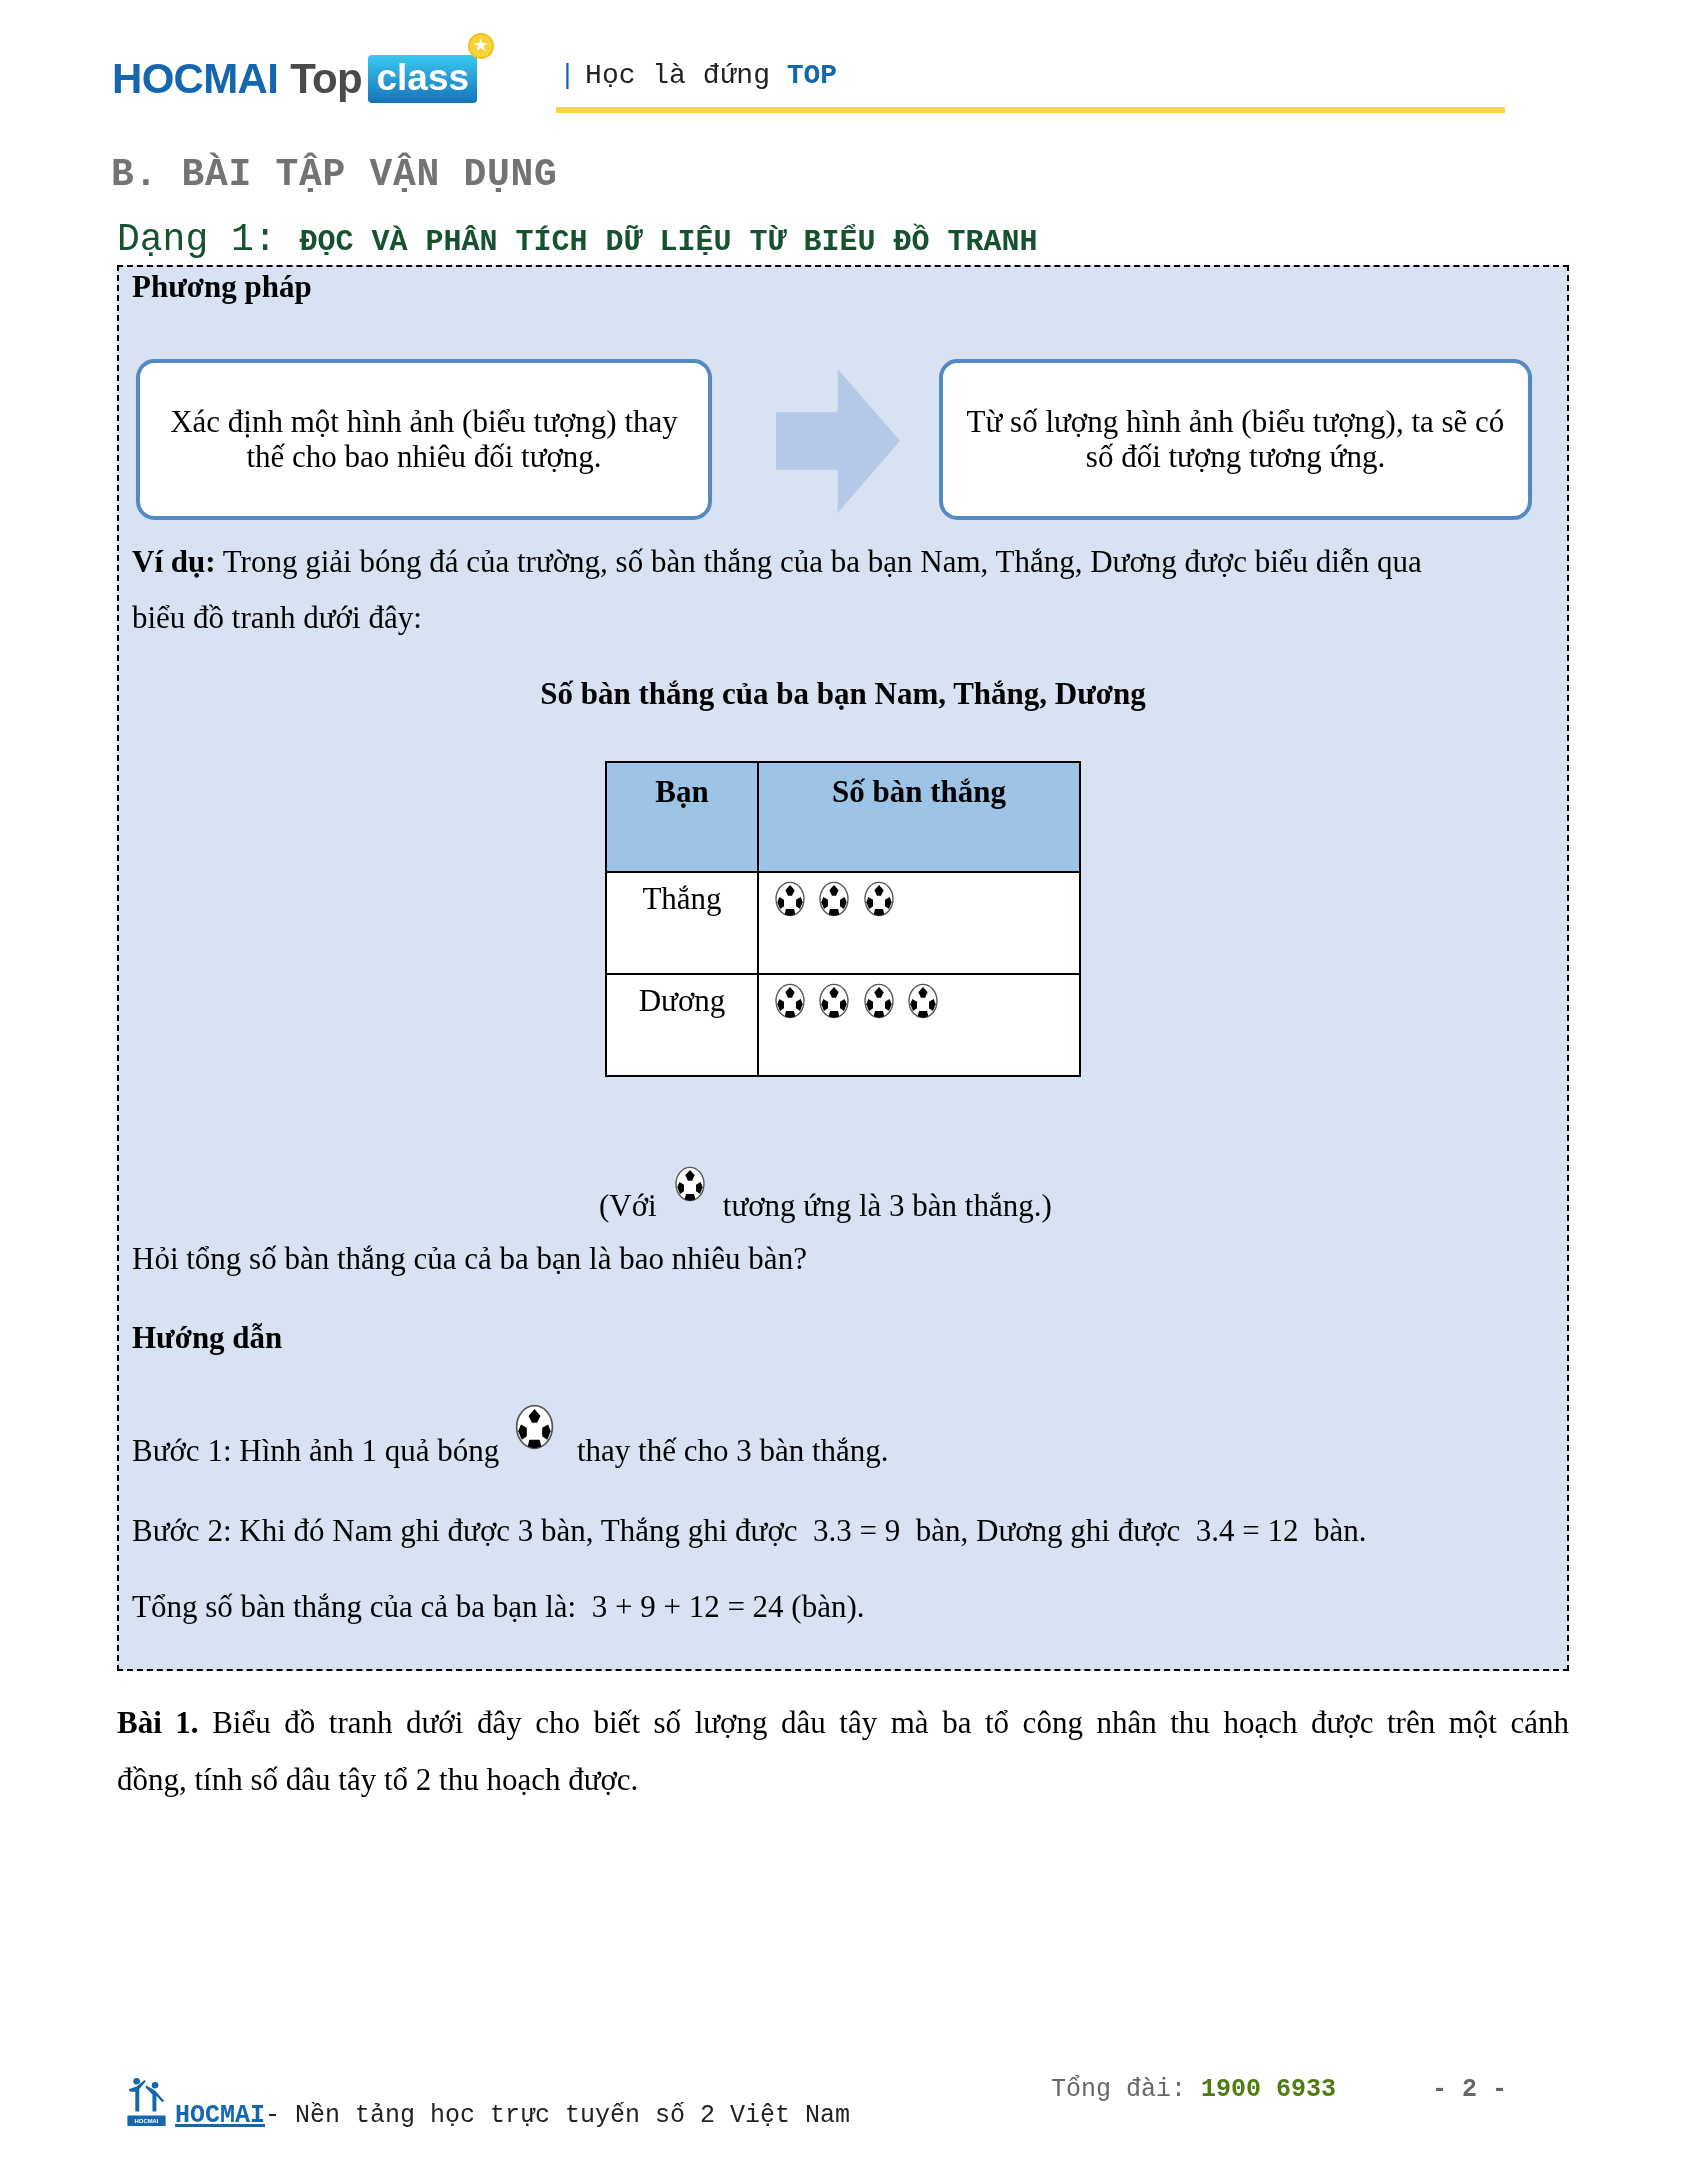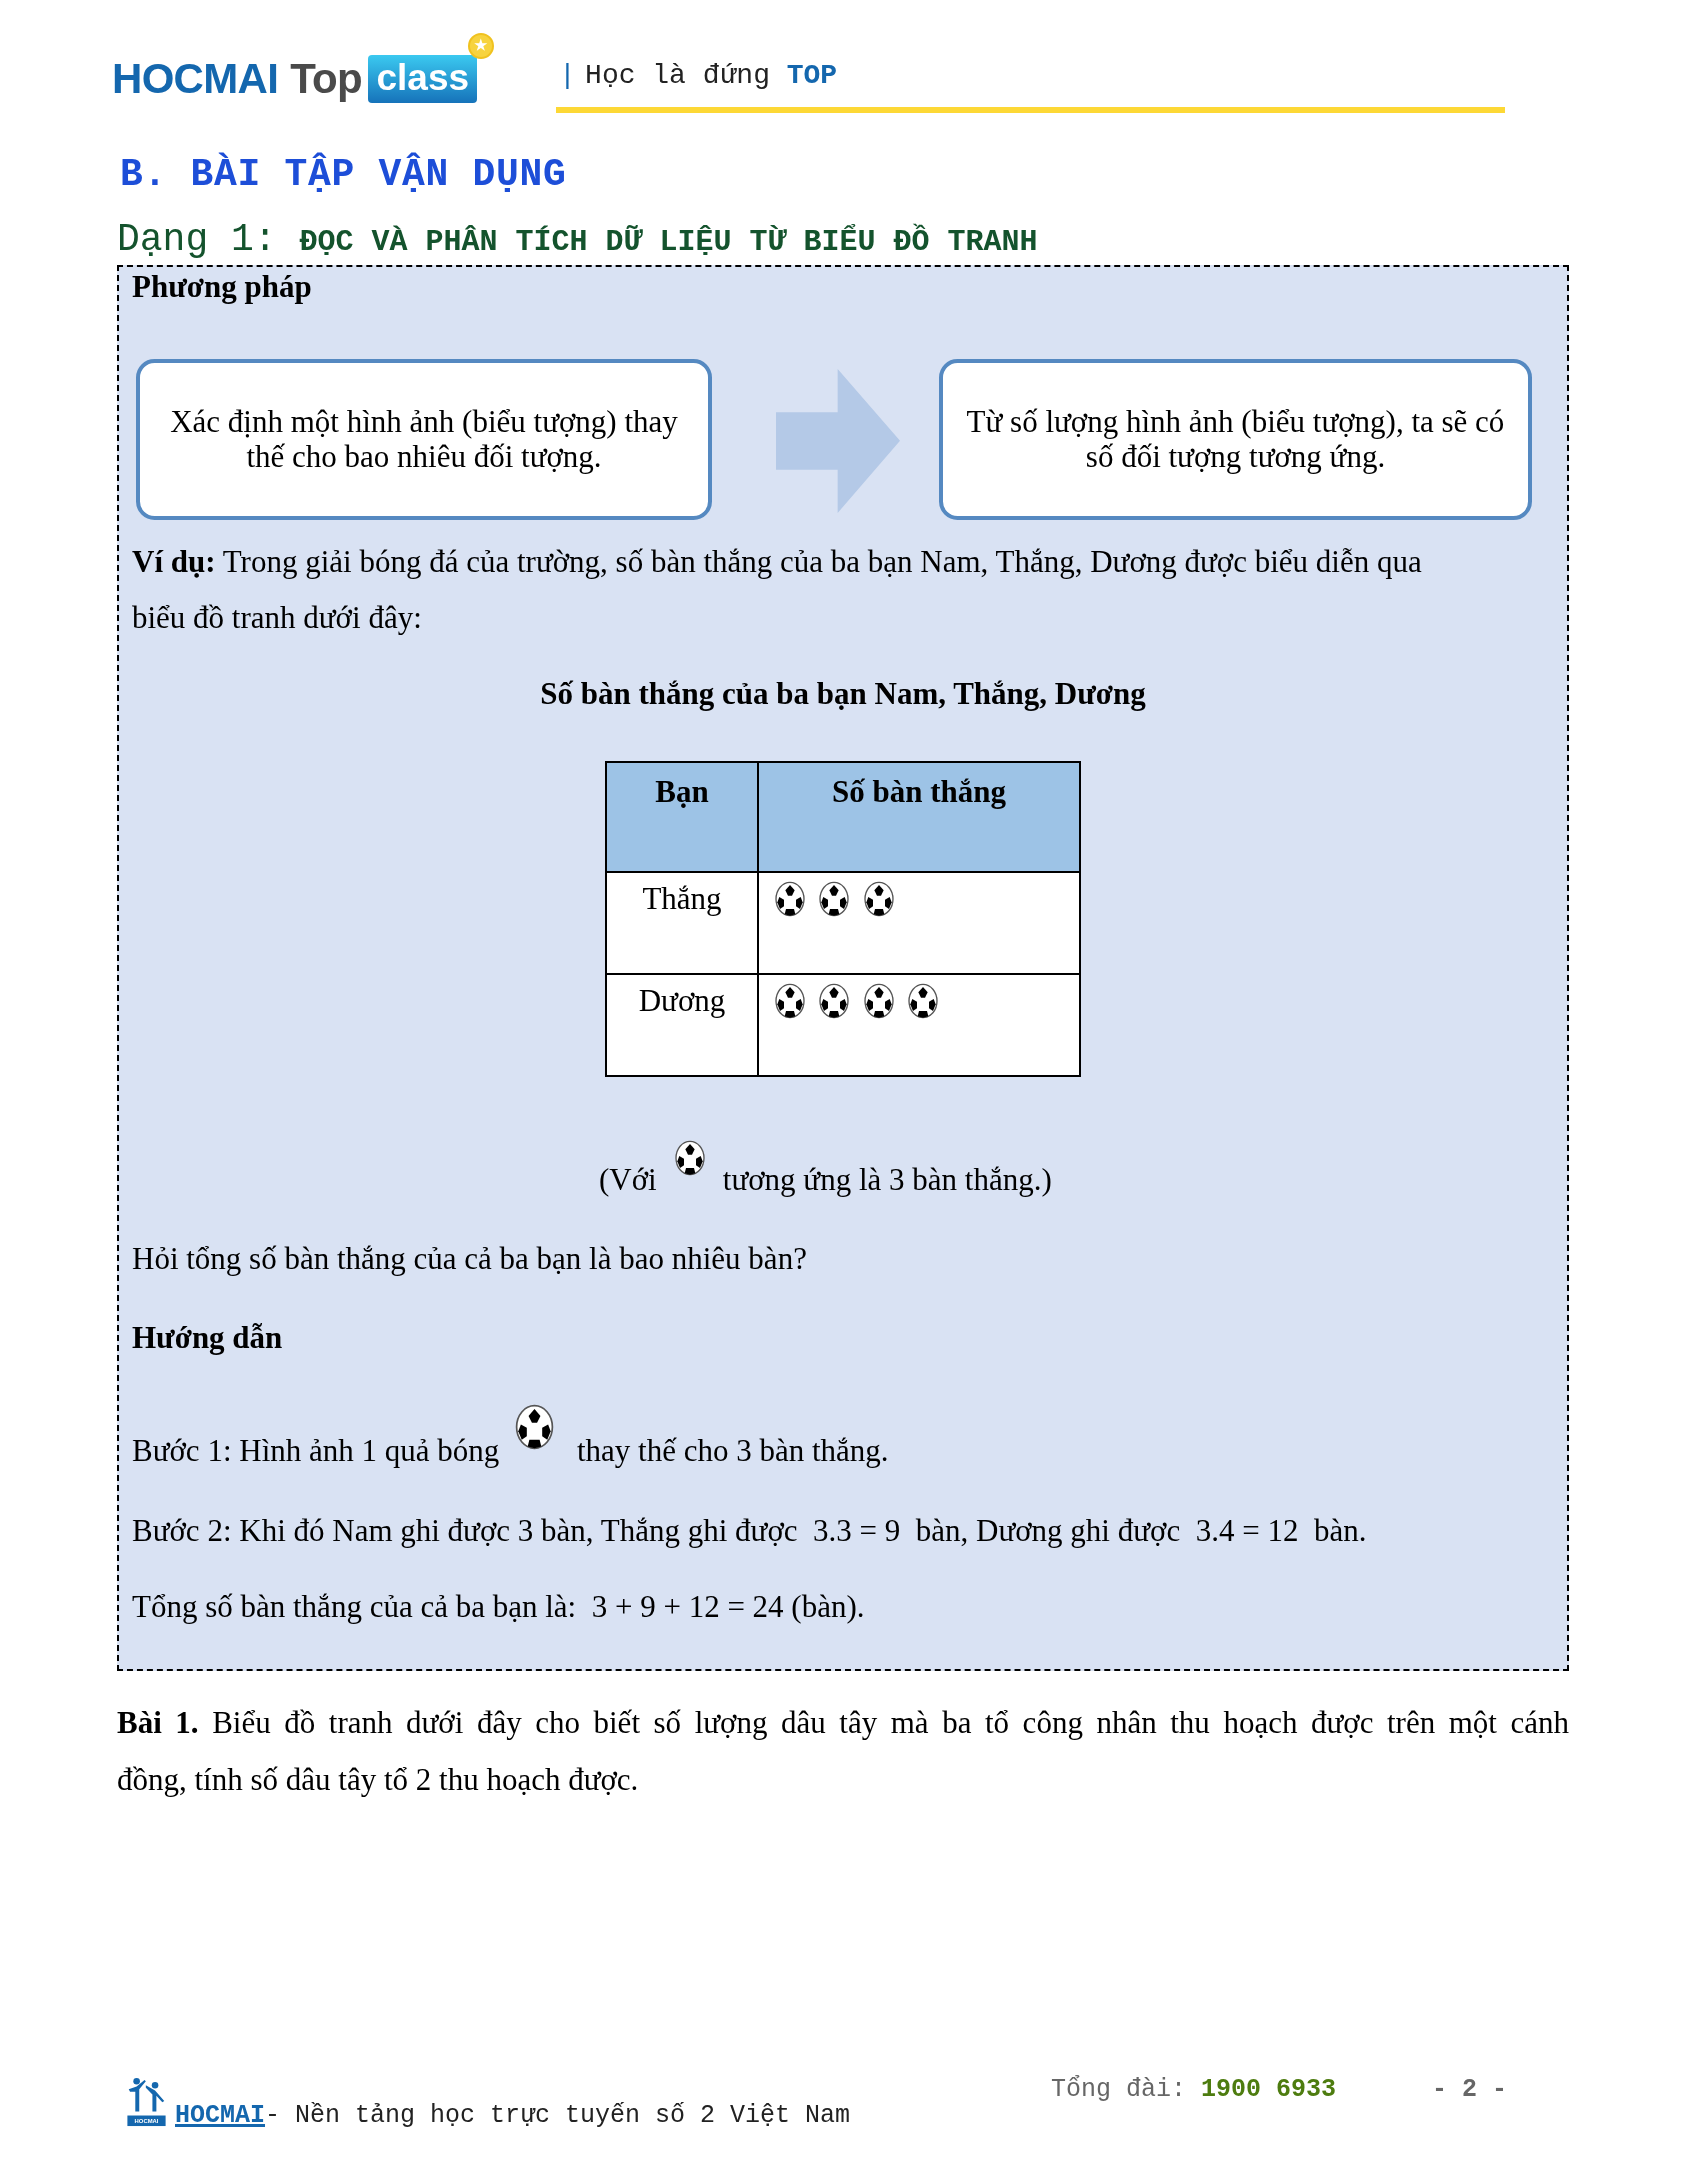--- a/index.html
+++ b/index.html
@@ -11,21 +11,21 @@
   .logo-hocmai { font-family:"Liberation Sans", sans-serif; font-weight:bold; font-size:42px; color:#1467AE; letter-spacing:-0.7px; }
   .logo-top { font-family:"Liberation Sans", sans-serif; font-weight:bold; font-size:42px; color:#4A4A4A; margin-left:12px; letter-spacing:-0.7px; }
   .logo-class { position:relative; margin-left:6.6px; background:linear-gradient(#3BC9F0,#1673BA); color:#fff; font-family:"Liberation Sans", sans-serif; font-weight:bold; font-size:37px; padding:0 8px 4px 8px; border-radius:4px; line-height:46px; height:44px; }
   .logo-badge { position:absolute; right:-17px; top:-22.5px; width:26.5px; height:26.5px; border-radius:50%; background:#F7D33E; border:2.6px solid #F0C21F; box-sizing:border-box; display:flex; align-items:center; justify-content:center; color:#fff; font-size:14.6px; line-height:1; }
 
   .tagline { left:559px; top:60px; font-family:"Liberation Mono", monospace; font-size:28px; color:#222; white-space:nowrap; }
   .tagline .bar { color:#1467AE; margin-right:9.3px; }
   .tagline .top { color:#1467AE; font-weight:bold; }
   .yellow-line { left:556px; top:107px; width:949px; height:6px; background:#FDD835; }
 
-  .section-title { left:120px; top:153px; font-family:"Liberation Mono", monospace; font-weight:bold; font-size:38px; color:#1d4ed8; white-space:nowrap; letter-spacing:0.7px; }
+  .section-title { left:111px; top:153px; font-family:"Liberation Mono", monospace; font-weight:bold; font-size:38px; color:#737373; white-space:nowrap; letter-spacing:0.7px; }
   .dang-title { left:117px; top:218px; font-family:"Liberation Mono", monospace; font-size:38px; color:#14532d; white-space:nowrap; }
   .dang-title .rest { font-size:30px; font-weight:bold; }
 
   
   .method-box { left:117px; top:265px; width:1452px; height:1406px; background:#D9E2F3; border:2px dashed #000; box-sizing:border-box; }
   .txt { font-size:31px; line-height:1.2; white-space:nowrap; }
   .bold { font-weight:bold; }
 
   .flow-box { background:#fff; border:4px solid #5589C1; border-radius:18.5px; box-sizing:border-box; display:flex; align-items:center; justify-content:center; text-align:center; font-size:31px; line-height:1.12; padding:0 20px; }
   .flow-left { left:136px; top:359px; width:576px; height:161px; }
@@ -153,21 +153,21 @@
             <polygon points="24,6 31,14 27,22 21,22 17,14" fill="#000"></polygon>
             <polygon points="8,24 15,28 15,38 9,42 5,32" fill="#000"></polygon>
             <polygon points="40,24 43,32 39,42 33,38 33,28" fill="#000"></polygon>
             <polygon points="18,42 30,42 32,50 24,52 16,50" fill="#000"></polygon>
           </svg>
       </td>
     </tr>
   </tbody>
 </table>
 
-<div class="abs txt" style="left:599px; top:1161px;font-family:Liberation Serif, serif;">
+<div class="abs txt" style="left:599px; top:1187px;font-family:Liberation Serif, serif;">
   <span>(Với</span>
   <svg class="ball" style="margin:0 9.3px 0 9.3px; position:relative; top:-21px;" viewBox="0 0 48 54">
       <ellipse cx="24" cy="27" rx="21" ry="25" fill="#fff" stroke="#555" stroke-width="2"></ellipse>
       <polygon points="24,6 31,14 27,22 21,22 17,14" fill="#000"></polygon>
       <polygon points="8,24 15,28 15,38 9,42 5,32" fill="#000"></polygon>
       <polygon points="40,24 43,32 39,42 33,38 33,28" fill="#000"></polygon>
       <polygon points="18,42 30,42 32,50 24,52 16,50" fill="#000"></polygon>
     </svg>
   <span>tương ứng là 3 bàn thắng.)</span>
 </div>

